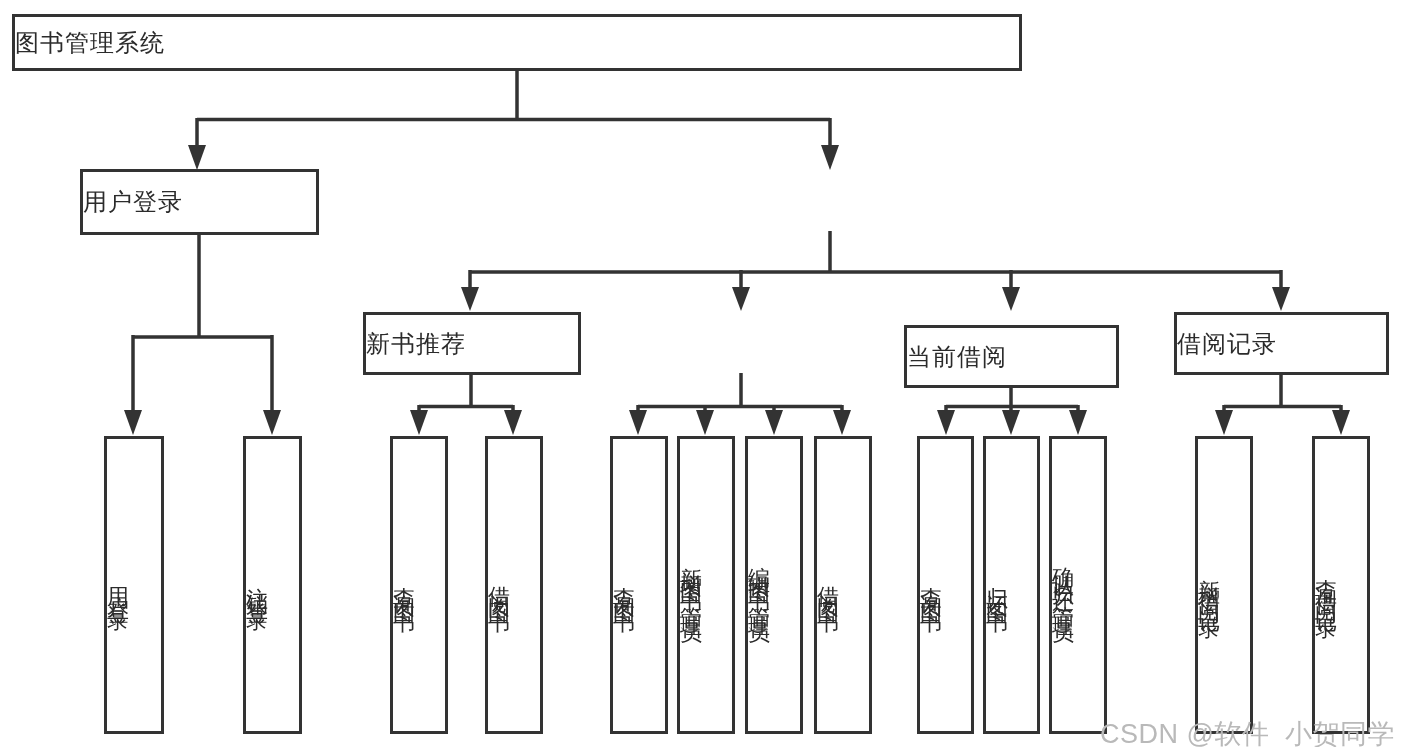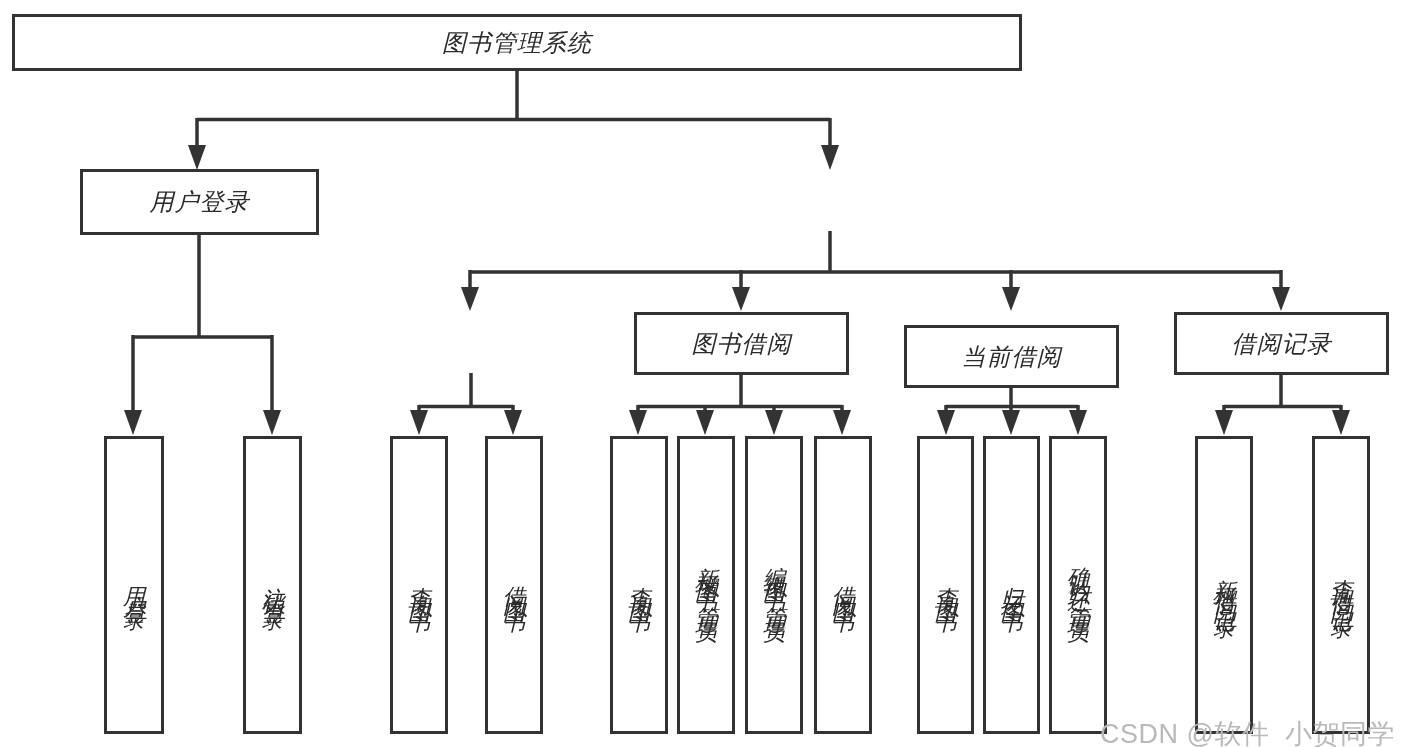--- a/index.html
+++ b/index.html
@@ -34,23 +34,21 @@
     stroke: none;
   }
   .box {
     position: absolute;
     box-sizing: border-box;
     border: 3px solid #333333;
     background: #ffffff;
     z-index: 2;
     display: flex;
     align-items: center;
-    justify-content: center;
     color: #2b2b2b;
-    font-style: italic;
   }
   .hlabel {
     font-size: 24px;
     letter-spacing: 1px;
     white-space: nowrap;
   }
   .vbox .vlabel {
     writing-mode: vertical-rl;
     text-orientation: mixed;
     font-size: 22px;
@@ -150,22 +148,22 @@
   </svg>
 
   <div class="box" id="n-root">
     <span class="hlabel">图书管理系统</span>
   </div>
 
   <div class="box" id="n-login">
     <span class="hlabel">用户登录</span>
   </div>
 
-  <div class="box" id="n-borrow">
-    <span class="hlabel">图书借阅</span>
+  <div class="box" id="n-rec">
+    <span class="hlabel">新书推荐</span>
   </div>
   <div class="box" id="n-cur">
     <span class="hlabel">当前借阅</span>
   </div>
   <div class="box" id="n-rec2">
     <span class="hlabel">借阅记录</span>
   </div>
 
   <div class="box vbox leaf" id="n-l1">
     <span class="vlabel">用户登录</span>

